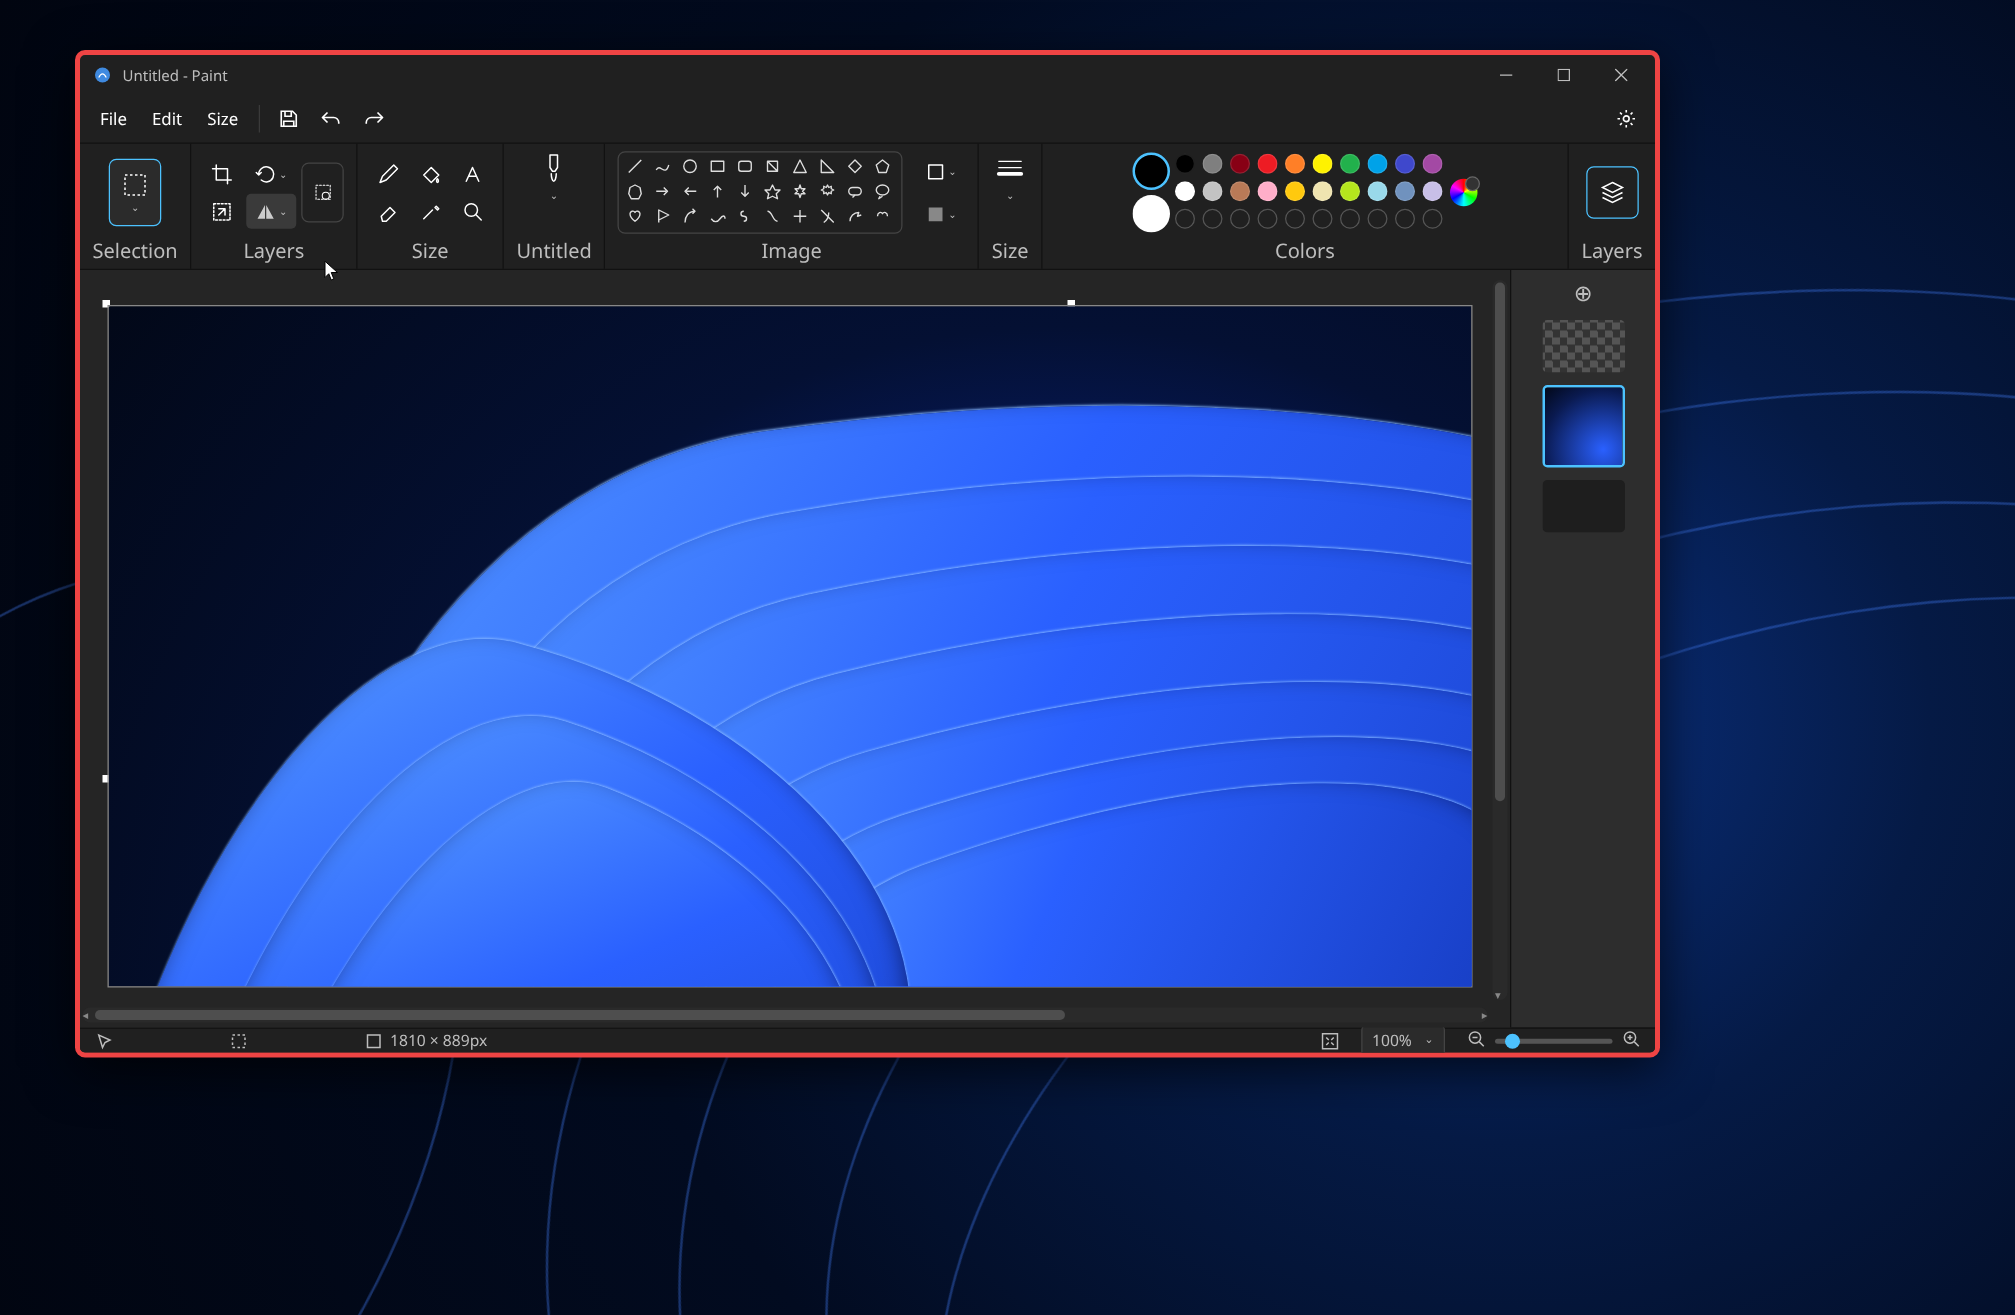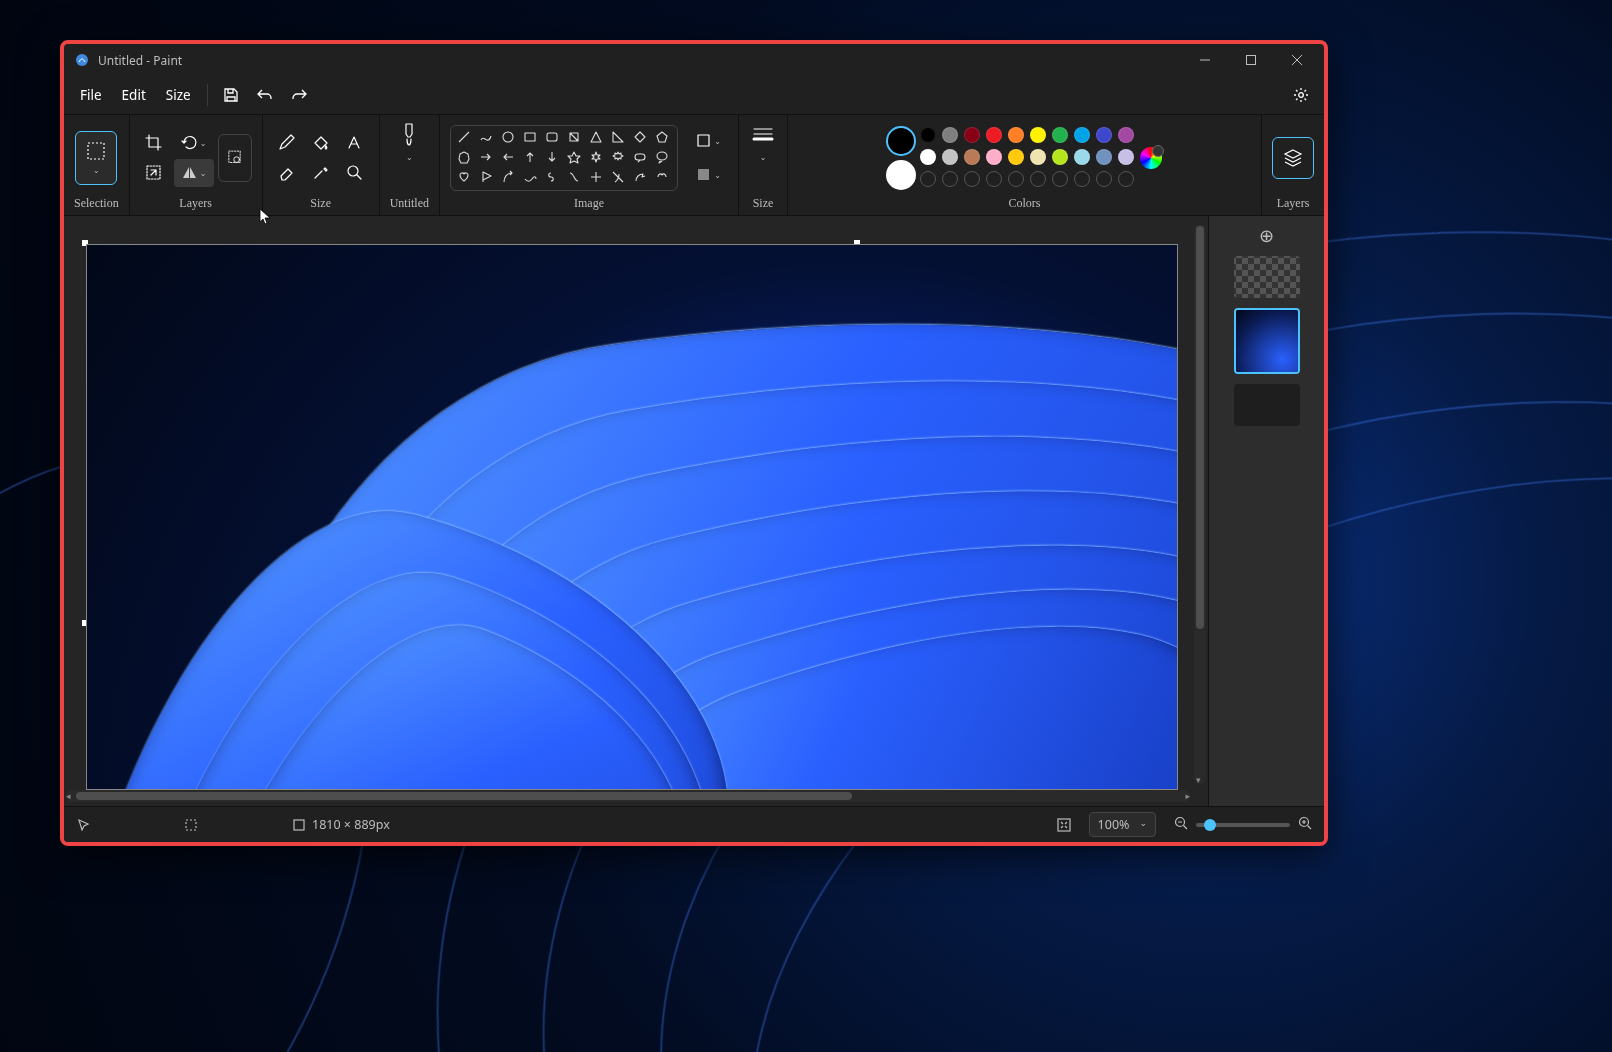--- a/index.html
+++ b/index.html
@@ -40,21 +40,21 @@
   .menubar{height:38px;display:flex;align-items:center;gap:0;padding:0 6px;}
   .menu-item{padding:6px 10px;font-size:13.5px;border-radius:4px;}
   .menusep{width:1px;height:22px;background:var(--border);margin:0 6px;}
   .qa-btn{width:34px;height:30px;display:flex;align-items:center;justify-content:center;border-radius:4px;color:var(--fg);}
   .qa-btn svg{width:16px;height:16px;stroke:currentColor;fill:none;stroke-width:1.3;}
   .menubar .spacer{flex:1;}
 
   .ribbon{display:flex;background:var(--win-bg);border-top:1px solid #111;border-bottom:1px solid #111;height:102px;}
   .rgroup{display:flex;flex-direction:column;align-items:center;padding:6px 10px 4px;border-right:1px solid #111;}
   .rgroup .rbody{flex:1;display:flex;align-items:center;gap:4px;}
-  .rlabel{font-size:12px;color:var(--muted);margin-top:2px;font-family:Liberation Serif, serif;}
+  .rlabel{font-size:16px;color:var(--muted);margin-top:2px;}
   .big-btn{width:42px;height:54px;border:1px solid #555;border-radius:6px;background:#2b2b2b;display:flex;flex-direction:column;align-items:center;justify-content:center;gap:2px;}
   .big-btn.selected{border-color:var(--accent);}
   .big-btn svg{width:22px;height:22px;stroke:var(--fg);fill:none;stroke-width:1.2;}
   .small-chev{font-size:8px;color:var(--muted);}
 
   .icon-grid{display:grid;grid-auto-flow:column;grid-template-rows:repeat(2,28px);gap:2px 6px;}
   .icon-btn{width:28px;height:28px;display:flex;align-items:center;justify-content:center;border-radius:4px;}
   .icon-btn svg{width:17px;height:17px;stroke:var(--fg);fill:none;stroke-width:1.2;stroke-linecap:round;stroke-linejoin:round;}
   .icon-btn .chev{font-size:8px;margin-left:2px;color:var(--muted);}
   .icon-btn.wide{width:40px;}
@@ -95,21 +95,21 @@
   .hsb::after{content:"▸";position:absolute;right:0;top:-1px;font-size:9px;color:#888;}
 
   .layers-panel{width:116px;background:var(--win-bg3);border-left:1px solid #111;display:flex;flex-direction:column;align-items:center;padding:8px;gap:10px;}
   .add-layer{width:22px;height:22px;display:flex;align-items:center;justify-content:center;color:var(--muted);font-size:18px;border-radius:4px;}
   .layer-thumb{width:66px;height:42px;border-radius:4px;border:2px solid transparent;background:#1a1a1a;position:relative;overflow:hidden;}
   .layer-thumb.selected{border-color:var(--accent);height:66px;}
   .layer-thumb.checker{background:repeating-conic-gradient(#555 0 25%,#333 0 50%) 0 0/12px 12px;}
   .layer-thumb .mini{position:absolute;inset:0;background:radial-gradient(circle at 75% 80%,#2a60ff 0%,#0a1a50 70%,#020818 100%);}
   .layer-thumb.dark{background:#1e1e1e;}
 
-  .statusbar{height:36px;background:var(--win-bg);border-top:1px solid #111;display:flex;align-items:center;padding:0 12px;gap:18px;font-size:12.5px;color:var(--muted);}
+  .statusbar{height:20px;background:var(--win-bg);border-top:1px solid #111;display:flex;align-items:center;padding:0 12px;gap:18px;font-size:12.5px;color:var(--muted);}
   .statusbar .spacer{flex:1;}
   .statusbar svg{width:14px;height:14px;stroke:var(--muted);fill:none;stroke-width:1.2;}
   .status-item{display:flex;align-items:center;gap:6px;min-width:90px;}
   .zoom-dd{border:1px solid #444;border-radius:4px;padding:3px 8px;display:flex;align-items:flex-start;gap:10px;background:#2b2b2b;}
   .zoom-dd .chev{font-size:9px;}
   .zoom-ctrl{display:flex;align-items:center;gap:8px;}
   .slider{width:94px;height:4px;background:#555;border-radius:2px;position:relative;}
   .slider::before{content:"";position:absolute;left:8px;top:-4px;width:12px;height:12px;border-radius:50%;background:var(--accent);}
 
   

